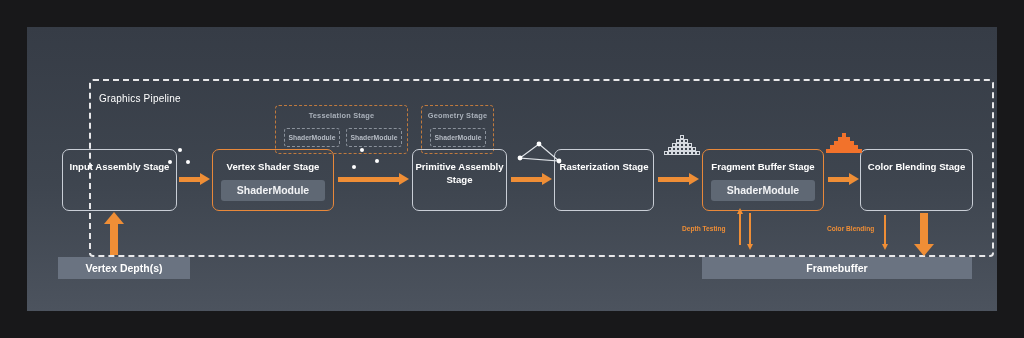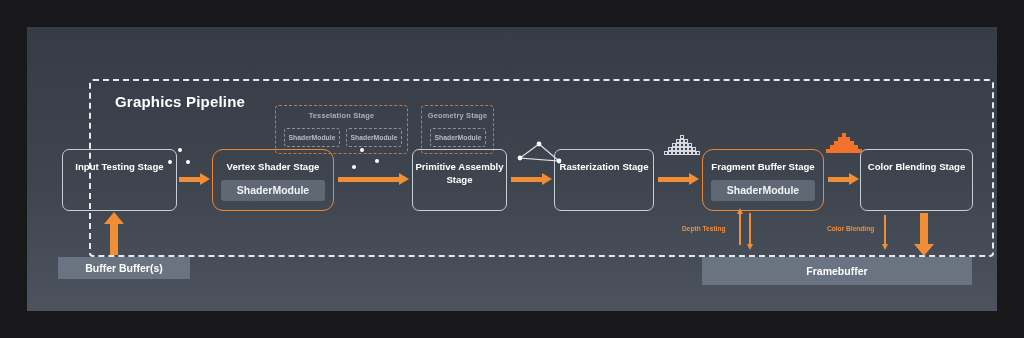--- a/index.html
+++ b/index.html
@@ -26,40 +26,39 @@
     position: absolute;
     left: 62px; top: 52px;
     width: 905px; height: 178px;
     border: 2px dashed #e8e8ea;
     box-sizing: border-box;
     border-radius: 4px;
   }
   #pipeline-title {
     position: absolute;
     left: 72px; top: 66px;
-    font-size: 15px;
-    font-weight: bold;
+    font-size: 10px;
+    font-weight: normal;
     color: #ffffff;
     letter-spacing: .2px;
-    margin-left: 16px;
   }
   
   .stage {
     position: absolute;
     box-sizing: border-box;
     border: 1.4px solid #c9ced6;
     border-radius: 7px;
     color: #ffffff;
     font-size: 9.6px;
     font-weight: bold;
     text-align: center;
     line-height: 1.32;
     padding-top: 11px;
   }
-  .stage.shader { border-color: #e8883a; border-radius: 11px; }
+  .stage.shader { border-color: #e8883a; }
   .shader-module {
     position: absolute;
     left: 8px; right: 8px;
     bottom: 9px;
     height: 21px;
     background: #5f6874;
     border-radius: 3px;
     color: #f2f3f5;
     font-size: 10.5px;
     font-weight: bold;
@@ -204,21 +203,21 @@
       <div class="opt-mod" style="left:8px; top:22px; width:56px; height:19px;">ShaderModule</div>
     </div>
 
     <div class="opt-stage" style="left:248px; top:78px; width:133px; height:49px;">
       <div class="opt-title">Tesselation Stage</div>
       <div class="opt-mod" style="left:8px; top:22px; width:56px; height:19px;">ShaderModule</div>
       <div class="opt-mod" style="left:70px; top:22px; width:56px; height:19px;">ShaderModule</div>
     </div>
 
     <div class="stage" style="left:35px; top:122px; width:115px; height:62px;">
-      <span>Input Testing Stage</span>
+      <span>Input Assembly Stage</span>
     </div>
 
     <div class="stage shader" style="left:185px; top:122px; width:122px; height:62px;">
       <span>Vertex Shader Stage</span>
       <div class="shader-module">ShaderModule</div>
     </div>
 
     <div class="stage" style="left:527px; top:122px; width:100px; height:62px;">
       <span>Rasterization Stage</span>
     </div>
@@ -312,25 +311,25 @@
       <div class="px solid" style="left:10px; top:16px;"></div>
       <div class="px solid" style="left:14px; top:16px;"></div>
       <div class="px solid" style="left:18px; top:16px;"></div>
       <div class="px solid" style="left:22px; top:16px;"></div>
       <div class="px solid" style="left:26px; top:16px;"></div>
       <div class="px solid" style="left:30px; top:16px;"></div>
       <div class="px solid" style="left:34px; top:16px;"></div>
     </div>
 
     <div class="buffer-box" style="left:31px; top:230px; width:132px; height:22px;">
-      <span>Buffer Buffer(s)</span>
+      <span>Vertex Depth(s)</span>
     </div>
     <div class="arrow-up" style="left:83px; top:196px; height:32px;"></div>
 
-    <div class="buffer-box" style="left:675px; top:230px; width:270px; height:28px;">
+    <div class="buffer-box" style="left:675px; top:230px; width:270px; height:22px;">
       <span>Framebuffer</span>
     </div>
 
     <div class="arrow-down" style="left:893px; top:186px; height:32px;"></div>
 
     <div class="thin-up" style="left:712px; top:186px; height:32px;"></div>
     <div class="thin-down" style="left:722px; top:186px; height:32px;"></div>
     <div class="thin-label" style="left:655px; top:198px;">Depth Testing</div>
 
     <div class="thin-down" style="left:857px; top:188px; height:30px;"></div>

